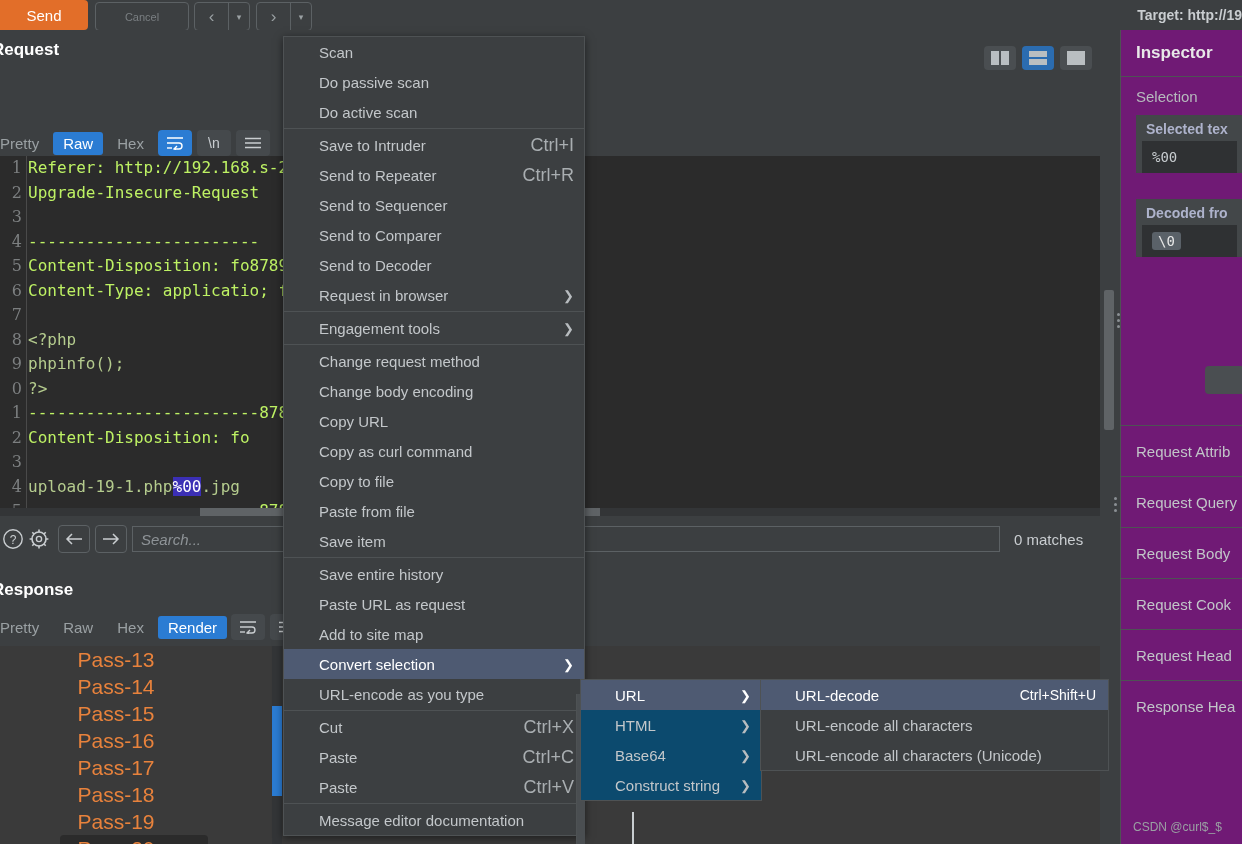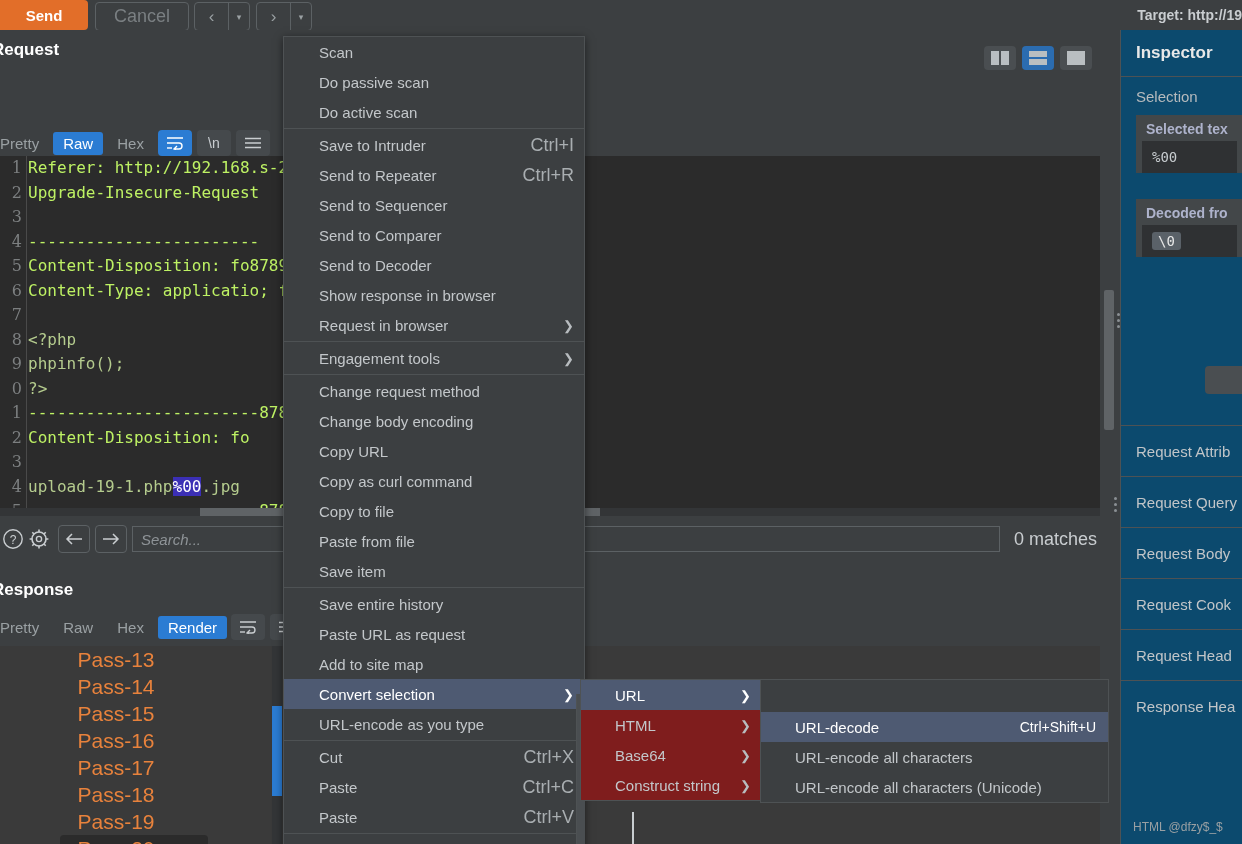--- a/index.html
+++ b/index.html
@@ -10,28 +10,28 @@
     font-size:14px;
     color:#bbbbbb;
     overflow:hidden;
     position:relative;
   }
 
   
   #topbar{position:absolute;left:0;top:0;width:1242px;height:30px;background:#3c3f41;}
   #send-btn{
     position:absolute;left:0;top:0;width:88px;height:30px;
-    background:#e26e29;color:#ffffff;font-weight:bold;font-size:15px;
+    background:#e26e29;color:#ffffff;font-weight:normal;font-size:15px;
     display:flex;align-items:center;justify-content:center;
     border-radius:0 4px 4px 0;cursor:pointer;
   }
   #cancel-btn{
     position:absolute;left:95px;top:2px;width:92px;height:27px;
     border:1px solid #5c6164;border-radius:4px;
-    color:#7a7f82;font-size:18px;
+    color:#7a7f82;font-size:11px;
     display:flex;align-items:center;justify-content:center;
   }
   .navbtn{
     position:absolute;top:2px;height:27px;width:54px;
     border:1px solid #5c6164;border-radius:4px;
     display:flex;align-items:center;color:#9aa0a3;
   }
   .navbtn .gl{flex:1;text-align:center;font-size:17px;line-height:1;}
   .navbtn .sep{width:1px;height:100%;background:#5c6164;}
   .navbtn .car{width:20px;text-align:center;font-size:9px;}
@@ -99,21 +99,21 @@
   .circ-btn{width:26px;height:26px;color:#c9cdd0;display:flex;align-items:center;justify-content:center;font-size:18px;}
   .sq-btn{
     width:30px;height:26px;border:1px solid #5c6164;border-radius:4px;
     display:flex;align-items:center;justify-content:center;color:#c9cdd0;font-size:16px;margin-right:5px;
   }
   #search-input{
     height:26px;background:#3c3f41;border:1px solid #5c6164;
     color:#8e9397;font-style:italic;font-size:15px;
     display:flex;align-items:center;padding-left:8px;box-sizing:border-box;
   }
-  #matches{font-size:18px;color:#c9cdd0;margin-left:14px;}
+  #matches{font-size:15px;color:#c9cdd0;margin-left:14px;}
 
   
   #response-panel{position:absolute;left:0;top:540px;width:1120px;height:304px;}
   #response-title{position:absolute;left:-8px;top:10px;font-size:17px;font-weight:bold;color:#ffffff;}
   #resp-tabs{position:absolute;left:-10px;top:44px;display:flex;align-items:center;}
   #render-area{
     position:absolute;left:0;top:76px;width:1100px;height:228px;background:#3a3a3a;
   }
   .pass-line{
     text-align:center;font-size:21px;color:#e8823c;
@@ -125,21 +125,21 @@
   #resp-vscroll .thumb{position:absolute;left:0;top:60px;width:10px;height:90px;background:#2b7cd3;}
   #resp-caret{position:absolute;left:632px;top:166px;width:2px;height:62px;background:#c8cdd0;}
 
   
   #vsplit-dots{position:absolute;left:1114px;top:464px;width:6px;}
   #vsplit-dots i{display:block;width:3px;height:3px;border-radius:50%;background:#8b9094;margin:3px 0;}
 
   
   #inspector{
     position:absolute;left:1120px;top:30px;width:122px;height:814px;
-    background:#0c4a6e;border-left:1px solid #4e5254;
+    background:#701a75;border-left:1px solid #4e5254;
   }
   #insp-title{height:46px;display:flex;align-items:center;padding-left:15px;font-size:17px;font-weight:bold;color:#e8e8e8;border-bottom:1px solid #4e5254;}
   #insp-selection-head{height:38px;display:flex;align-items:center;padding-left:15px;font-size:15px;color:#b6babd;}
   .insp-card{margin:0 0 0 15px;background:#434749;}
   .insp-card-title{font-size:14px;font-weight:bold;color:#aeb3cc;padding:6px 10px 4px 10px;}
   .insp-field{
     background:#2f3133;margin:0 6px 8px 6px;height:32px;display:flex;align-items:center;padding-left:10px;
     font-family:"DejaVu Sans Mono","Liberation Mono",monospace;font-size:14px;color:#c8cdd0;
   }
   .chip{background:#5a6168;color:#e8e8e8;padding:1px 6px;border-radius:3px;font-family:"DejaVu Sans Mono",monospace;font-size:14px;}
@@ -168,35 +168,35 @@
   .mi .arrow{position:absolute;right:10px;font-size:13px;color:#b8bcbf;}
   .mi.sel{background:#4e5a72;color:#ffffff;}
   .mi.sel .arrow{color:#ffffff;}
   .sepline{height:1px;background:#4e5254;margin:1px 0;}
   #ctx-scroll{position:absolute;right:-1px;top:657px;width:8px;height:165px;background:#3c3f41;border-left:1px solid #4e5254;}
   #ctx-scroll .thumb{position:absolute;left:0;top:0;width:8px;height:165px;background:#4a4e51;}
 
   
   #submenu-1{
     position:absolute;left:580px;top:679px;width:180px;
-    background:#7f1d1d;border:1px solid #4e5254;z-index:60;
+    background:#0c4a6e;border:1px solid #4e5254;z-index:60;
   }
   .smi{height:30px;display:flex;align-items:center;padding:0 10px 0 34px;font-size:15px;color:#c3c7ca;position:relative;white-space:nowrap;}
   .smi .arrow{position:absolute;right:10px;font-size:13px;color:#b8bcbf;}
   .smi.sel{background:#4e5a72;color:#ffffff;}
   .smi.sel .arrow{color:#ffffff;}
 
   
   #submenu-2{
     position:absolute;left:760px;top:679px;width:347px;
     background:#3c3f41;border:1px solid #4e5254;z-index:70;
   }
   .s2i{height:30px;display:flex;align-items:center;padding:0 12px 0 34px;font-size:15px;color:#c3c7ca;white-space:nowrap;}
   .s2i .acc{margin-left:auto;color:#a9aeb1;font-size:14px;padding-left:18px;}
-  .s2i.sel{background:#4e5a72;color:#ffffff;margin-top:32px;}
+  .s2i.sel{background:#4e5a72;color:#ffffff;}
   .s2i.sel .acc{color:#ffffff;}
 </style>
 </head>
 <body>
 
 <div id="topbar">
   <div id="send-btn">Send</div>
   <div id="cancel-btn">Cancel</div>
 
   <div class="navbtn" id="nav-prev">
@@ -389,21 +389,21 @@
 
   <div id="insp-sections">
     <div class="insp-section">Request Attrib</div>
     <div class="insp-section">Request Query</div>
     <div class="insp-section">Request Body</div>
     <div class="insp-section">Request Cook</div>
     <div class="insp-section">Request Head</div>
     <div class="insp-section">Response Hea</div>
   </div>
 
-  <div id="watermark">HTML @dfzy$_$</div>
+  <div id="watermark">CSDN @curl$_$</div>
 </div>
 
 <div id="ctx-menu">
     <div class="mi">
       <span>Scan</span>
     </div>
     <div class="mi">
       <span>Do passive scan</span>
     </div>
     <div class="mi">
@@ -419,23 +419,20 @@
       <span class="acc">Ctrl+R</span>
     </div>
     <div class="mi">
       <span>Send to Sequencer</span>
     </div>
     <div class="mi">
       <span>Send to Comparer</span>
     </div>
     <div class="mi">
       <span>Send to Decoder</span>
-    </div>
-    <div class="mi">
-      <span>Show response in browser</span>
     </div>
     <div class="mi">
       <span>Request in browser</span>
       <span class="arrow">❯</span>
     </div>
     <div class="sepline"></div>
     <div class="mi">
       <span>Engagement tools</span>
       <span class="arrow">❯</span>
     </div>

